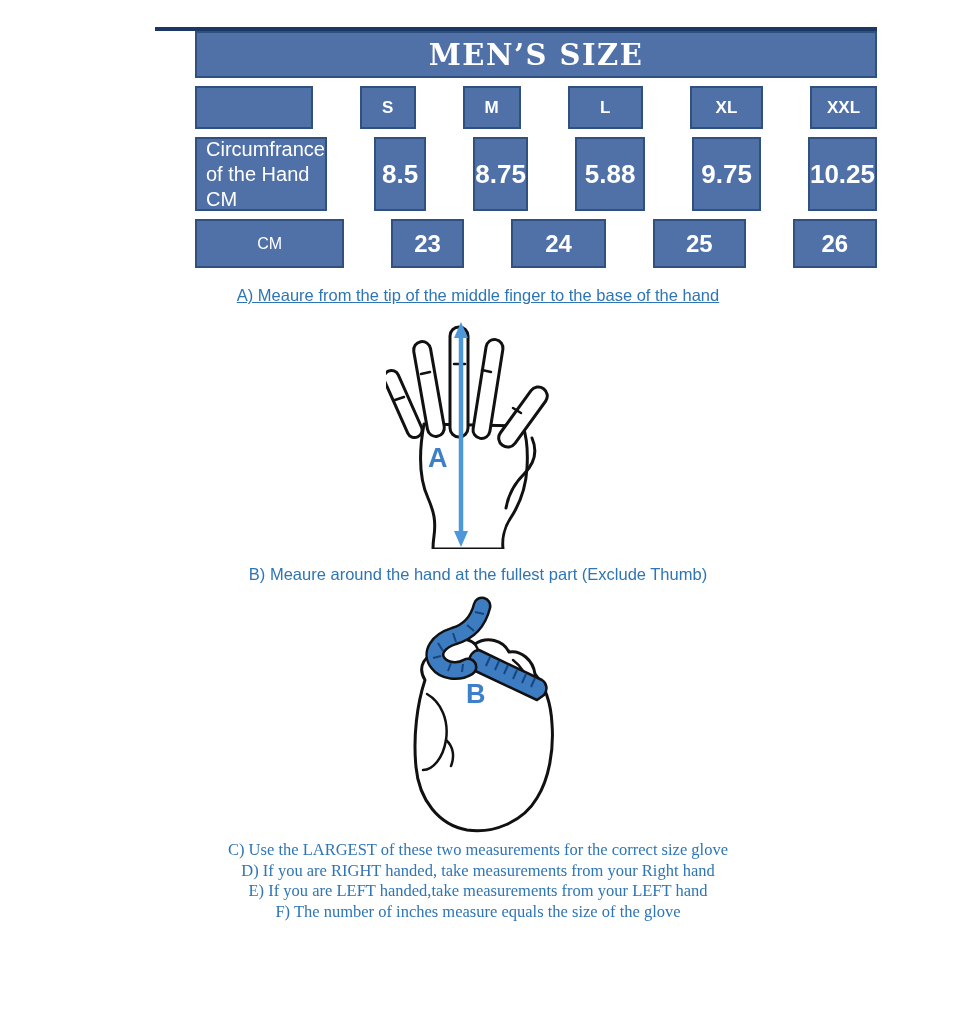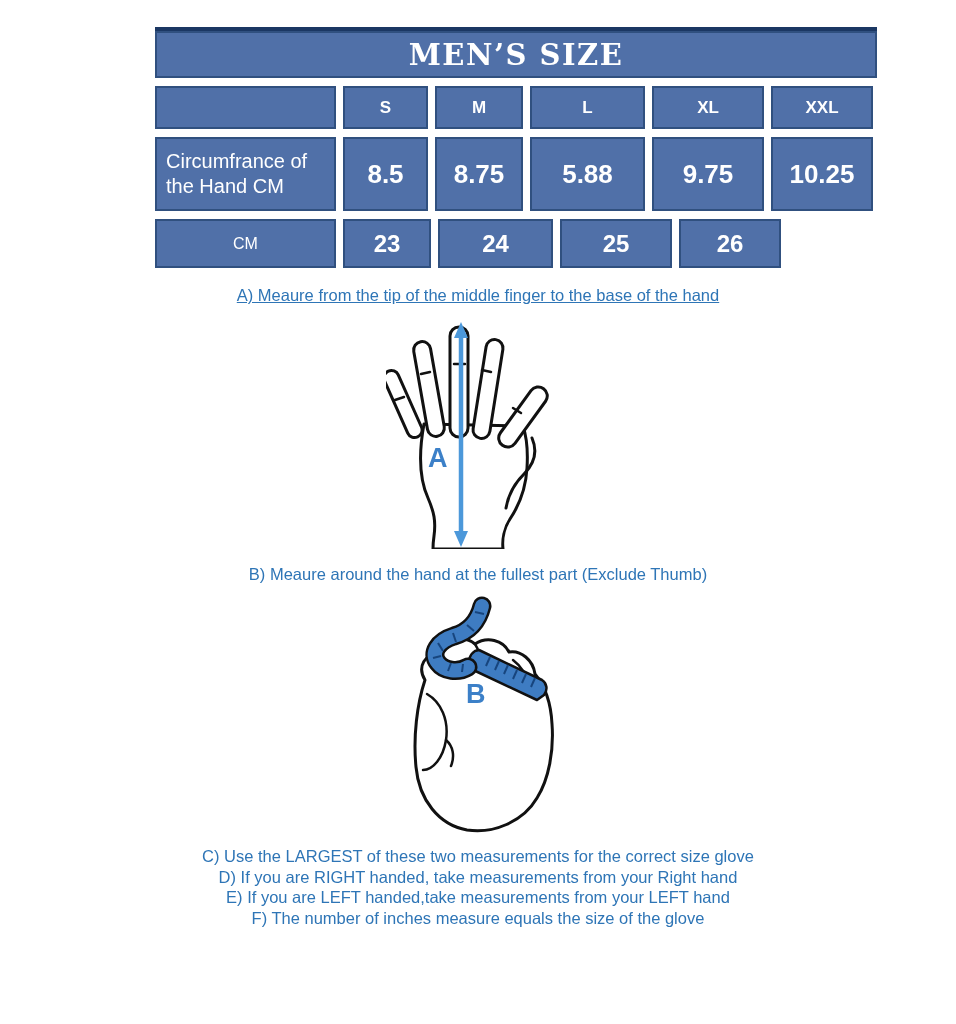--- a/index.html
+++ b/index.html
@@ -9,20 +9,21 @@
     overflow:hidden;position:relative;
   }
   
   .table-wrap{margin:27px 0 0 155px;width:722px;}
   .top-line{height:4px;background:#1b3763;width:722px;}
   .trow{display:flex;gap:7px;margin-bottom:8px;}
   .cell{
     background:#5070a8;border:2px solid #30507f;box-sizing:border-box;
     display:flex;align-items:center;justify-content:center;
     color:#ffffff;
+    margin-left:40px;
   }
   .title-cell{
     width:722px;height:47px;
     font-family:"DejaVu Serif", serif;font-weight:bold;
     font-size:29px;letter-spacing:1.5px;
   }
   .col-label{width:181px;}
   .col-s{width:85px;}
   .col-m{width:88px;}
   .col-l{width:115px;}
@@ -32,21 +33,21 @@
   .h-circ{height:74px;}
   .h-cm{height:49px;}
   .num-lg{font-size:26px;font-weight:bold;}
   .num-md{font-size:24px;font-weight:bold;}
   .label-left{justify-content:flex-start;padding-left:9px;font-size:20px;line-height:1.25;font-weight:normal;text-align:left;}
   .label-center{font-size:16px;font-weight:normal;}
   
   .note{color:#2e75b6;font-size:16.5px;text-align:center;}
   .note-a{margin-top:18px;text-decoration:underline;}
   .note-b{margin-top:12px;}
-  .notes-cdef{margin-top:6px;line-height:20.5px;}
+  .notes-cdef{margin-top:0;line-height:20.5px;font-family:Liberation Serif, serif;}
   
   .figure-a{margin:11px 0 0 386px;width:172px;height:233px;}
   .figure-b{margin:12px 0 0 396px;width:160px;height:240px;}
   .fig-label{font-family:"Liberation Sans", sans-serif;font-weight:bold;font-size:27px;fill:#3c80c8;}
 </style>
 </head>
 <body>
 
 
 

